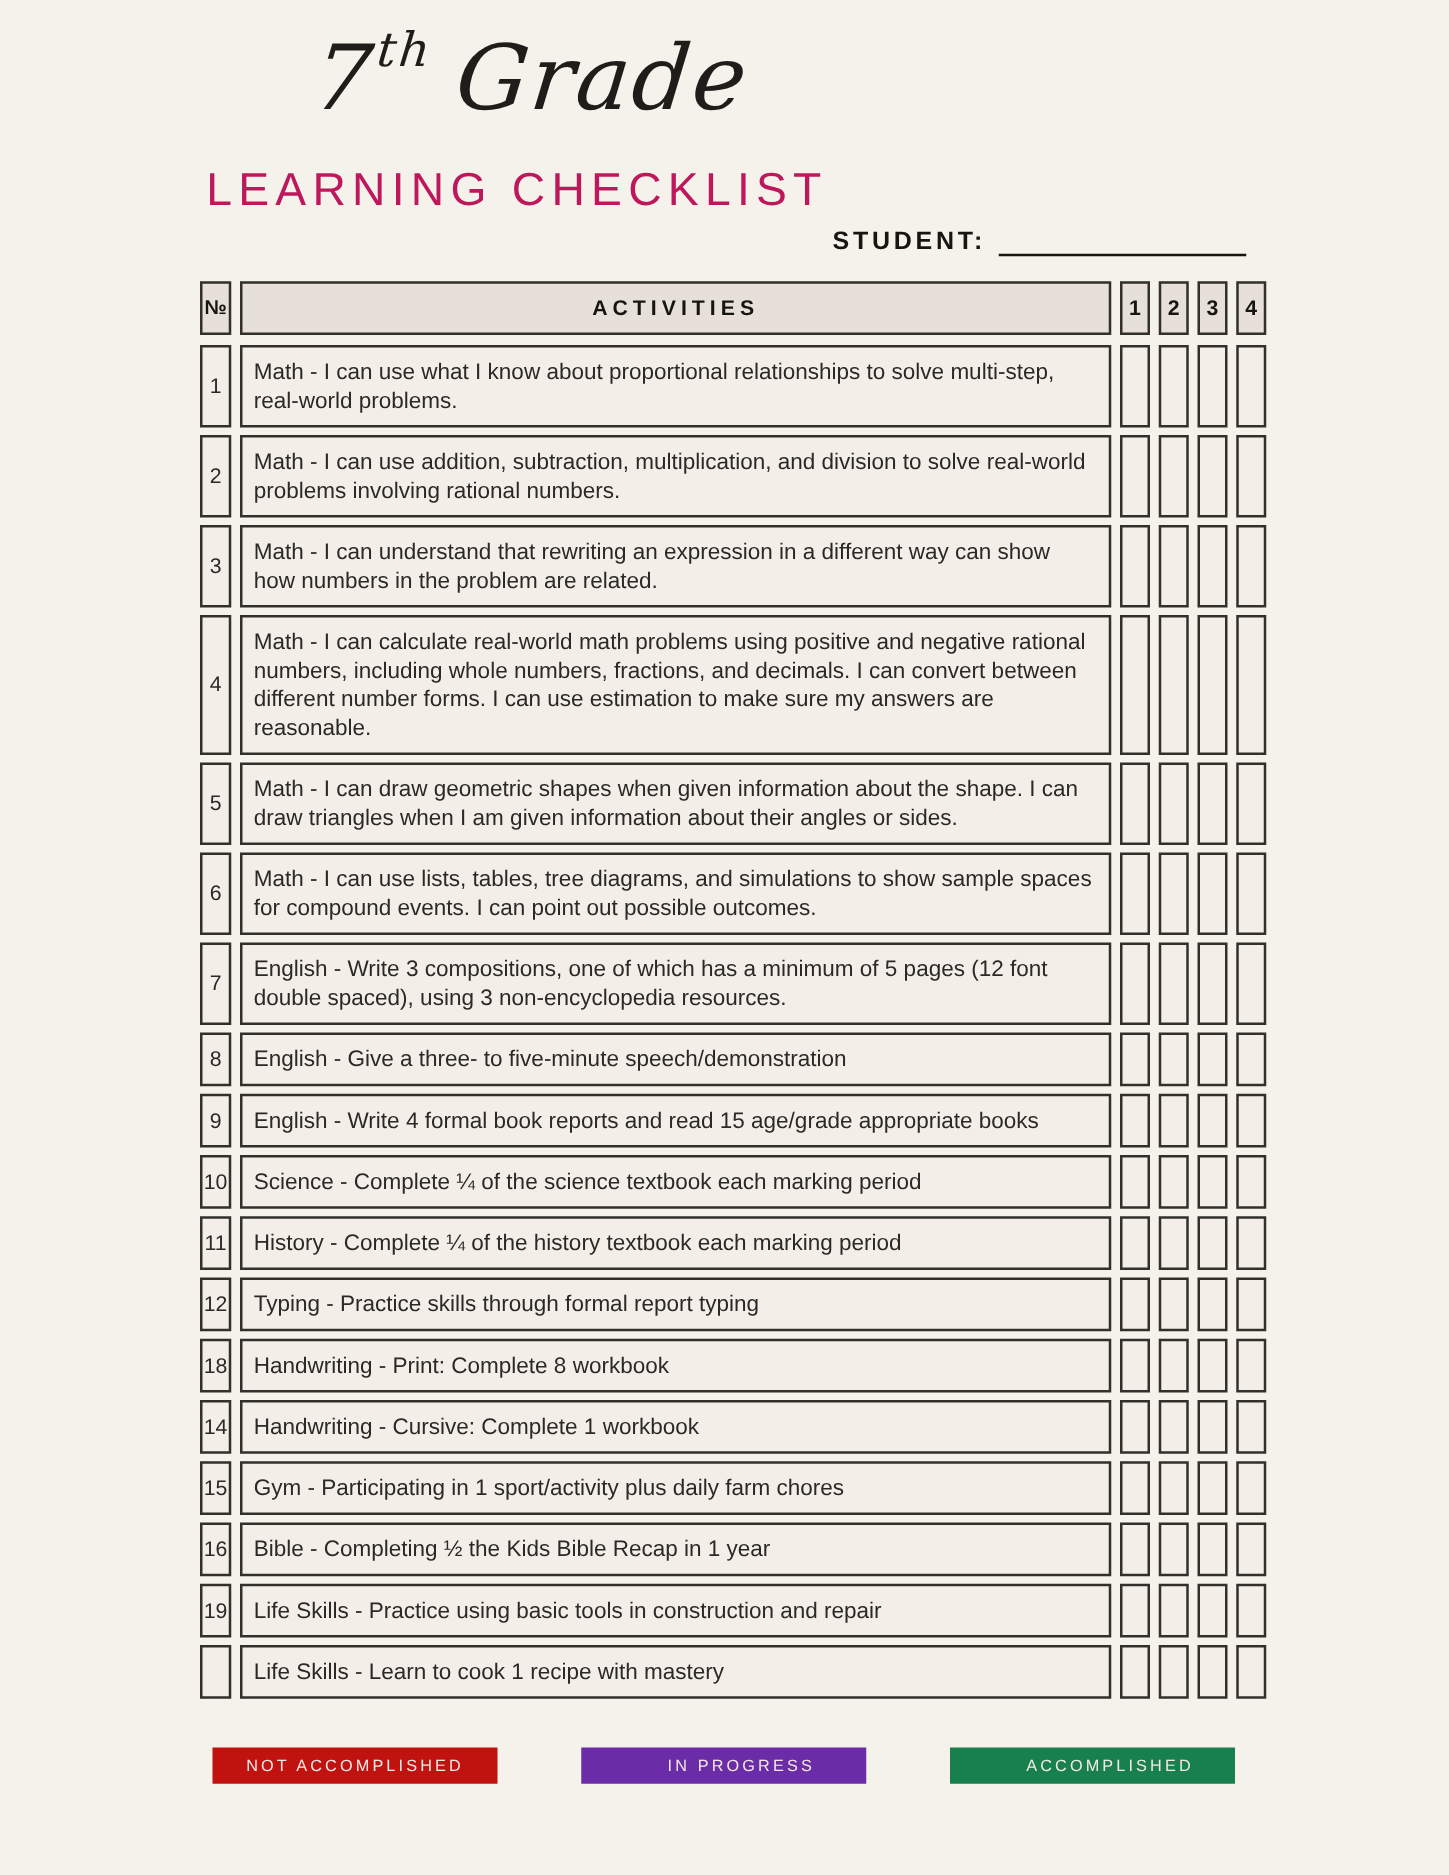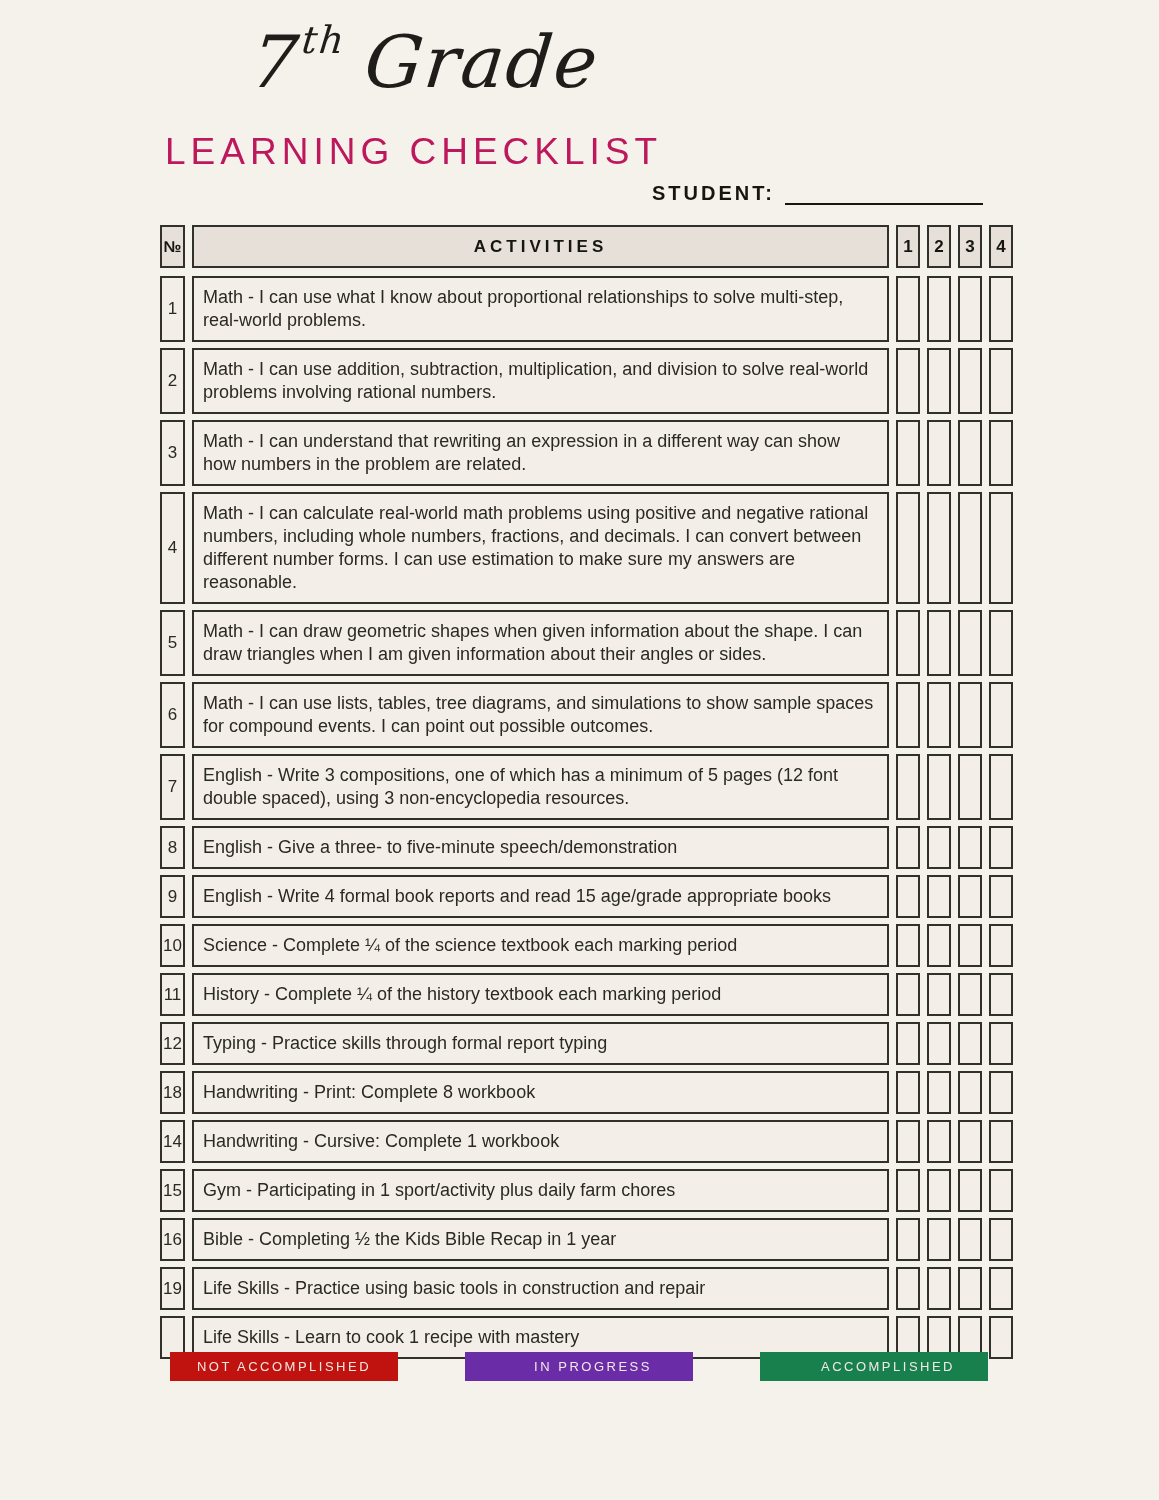--- a/index.html
+++ b/index.html
@@ -37,21 +37,21 @@
     position: absolute;
     left: 165px;
     top: 131px;
     font-size: 37px;
     font-weight: 400;
     letter-spacing: 5px;
     color: #be185d;
   }
   .student-row {
     position: absolute;
-    left: 652px;
+    left: 666px;
     top: 182px;
     display: flex;
     align-items: flex-end;
   }
   .student-label {
     font-size: 20px;
     font-weight: bold;
     letter-spacing: 3px;
     color: #16150f;
   }
@@ -111,21 +111,21 @@
   .act-head {
     font-size: 17px;
     letter-spacing: 4px;
   }
   .box-head { font-size: 17px; }
 
   
   .legend {
     position: absolute;
     left: 170px;
-    top: 1352px;
+    top: 1398px;
     width: 818px;
     display: flex;
     justify-content: space-between;
   }
   .legend-item {
     width: 228px;
     height: 29px;
     display: flex;
     align-items: center;
     justify-content: center;

